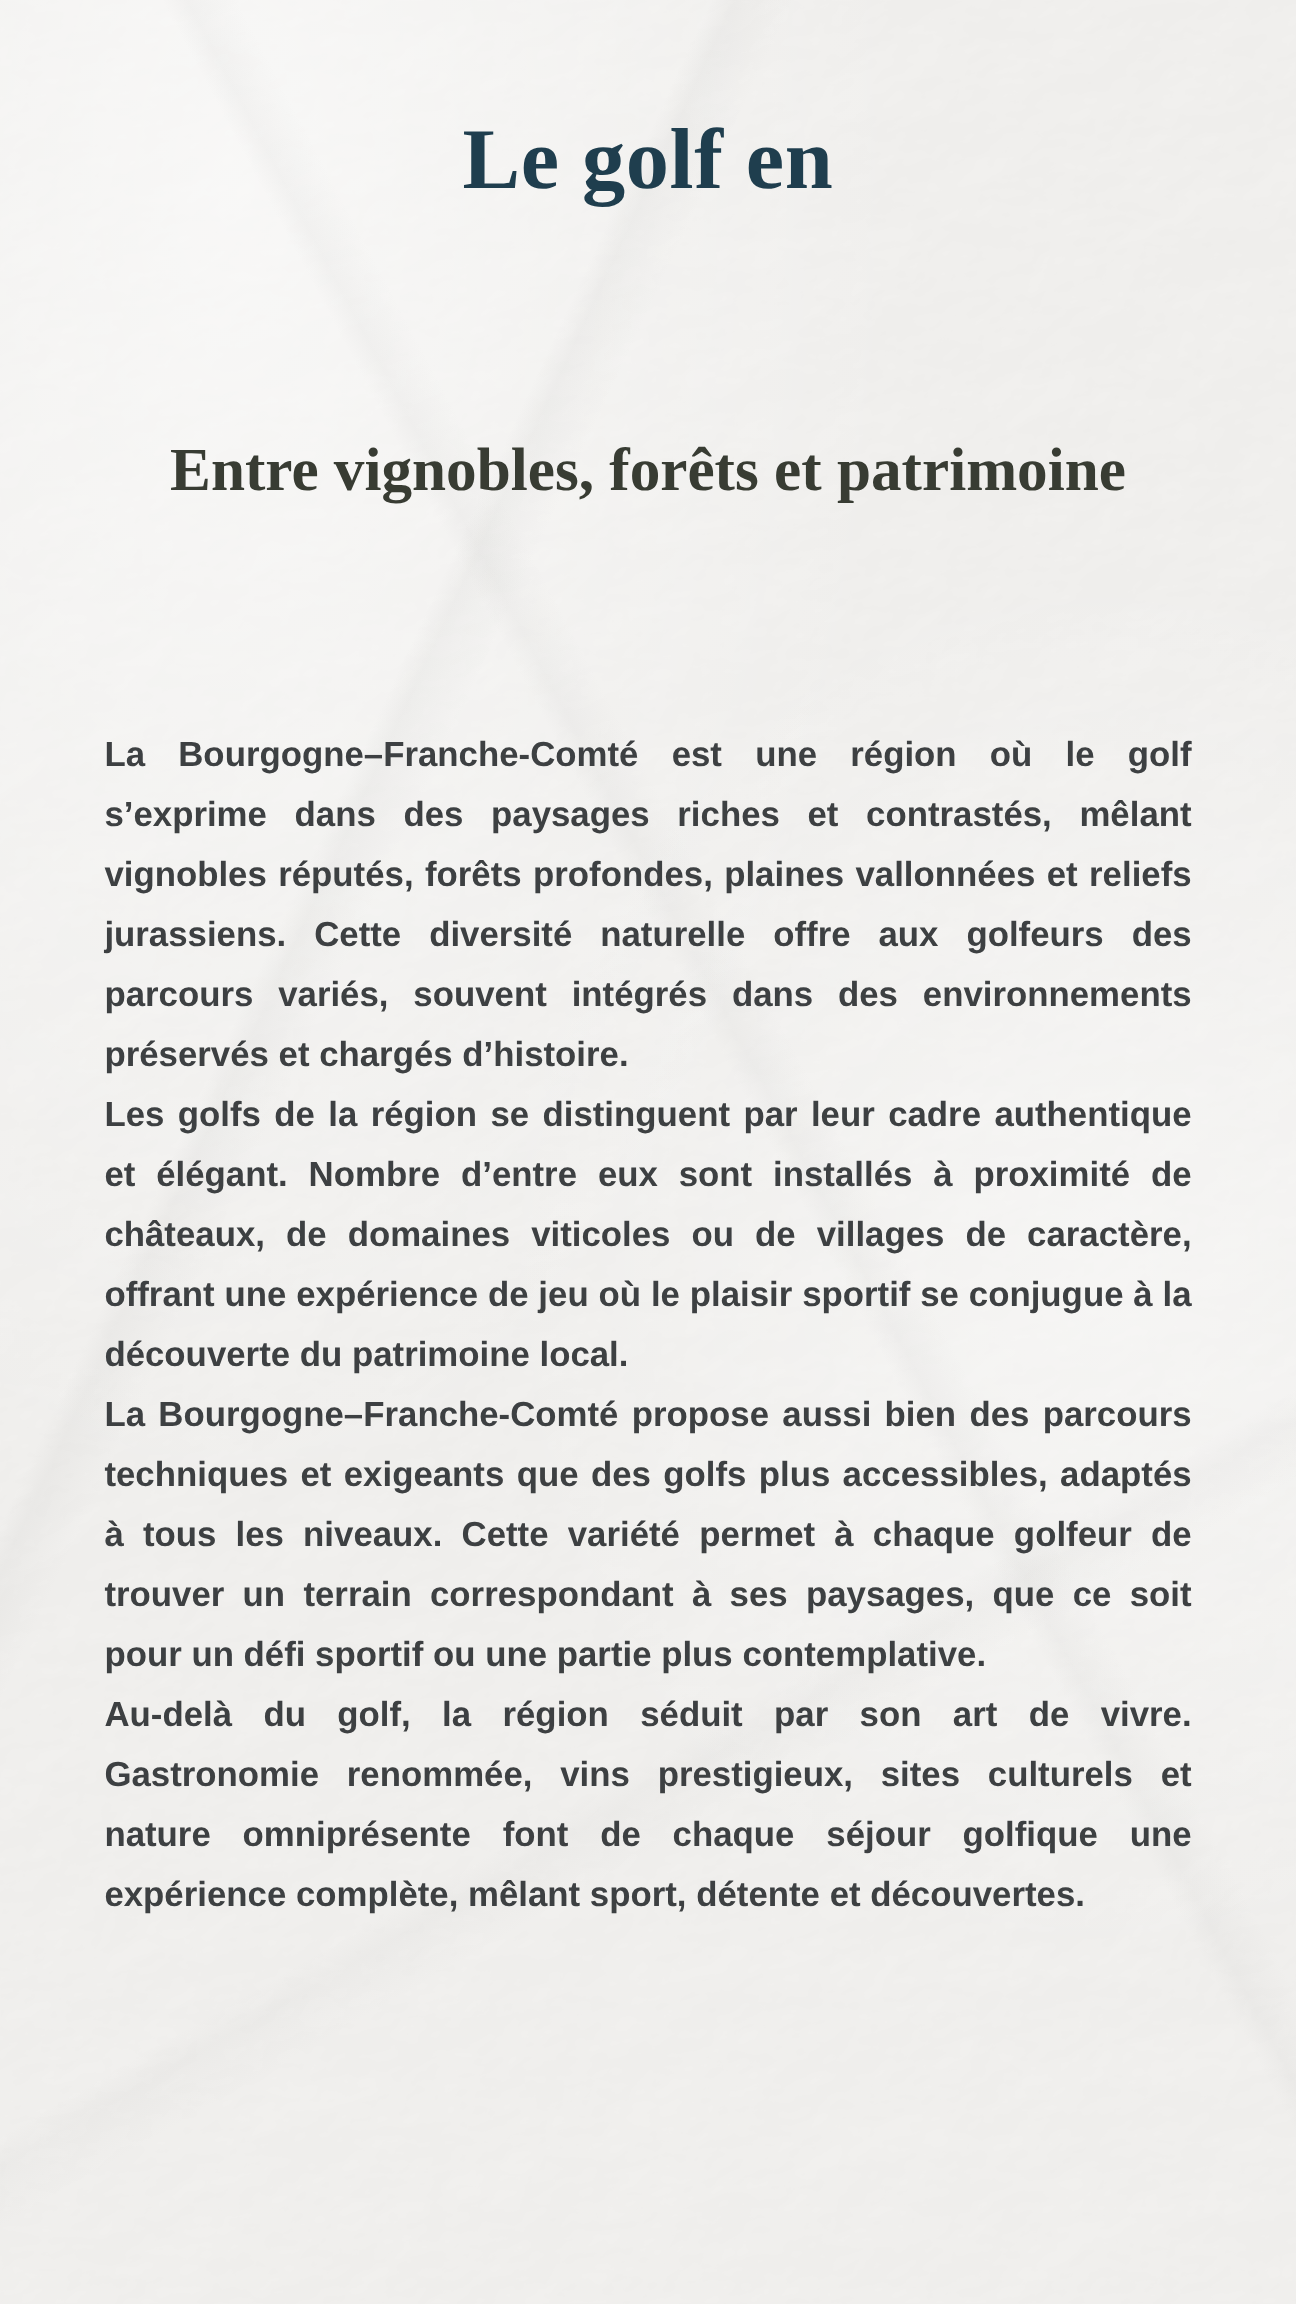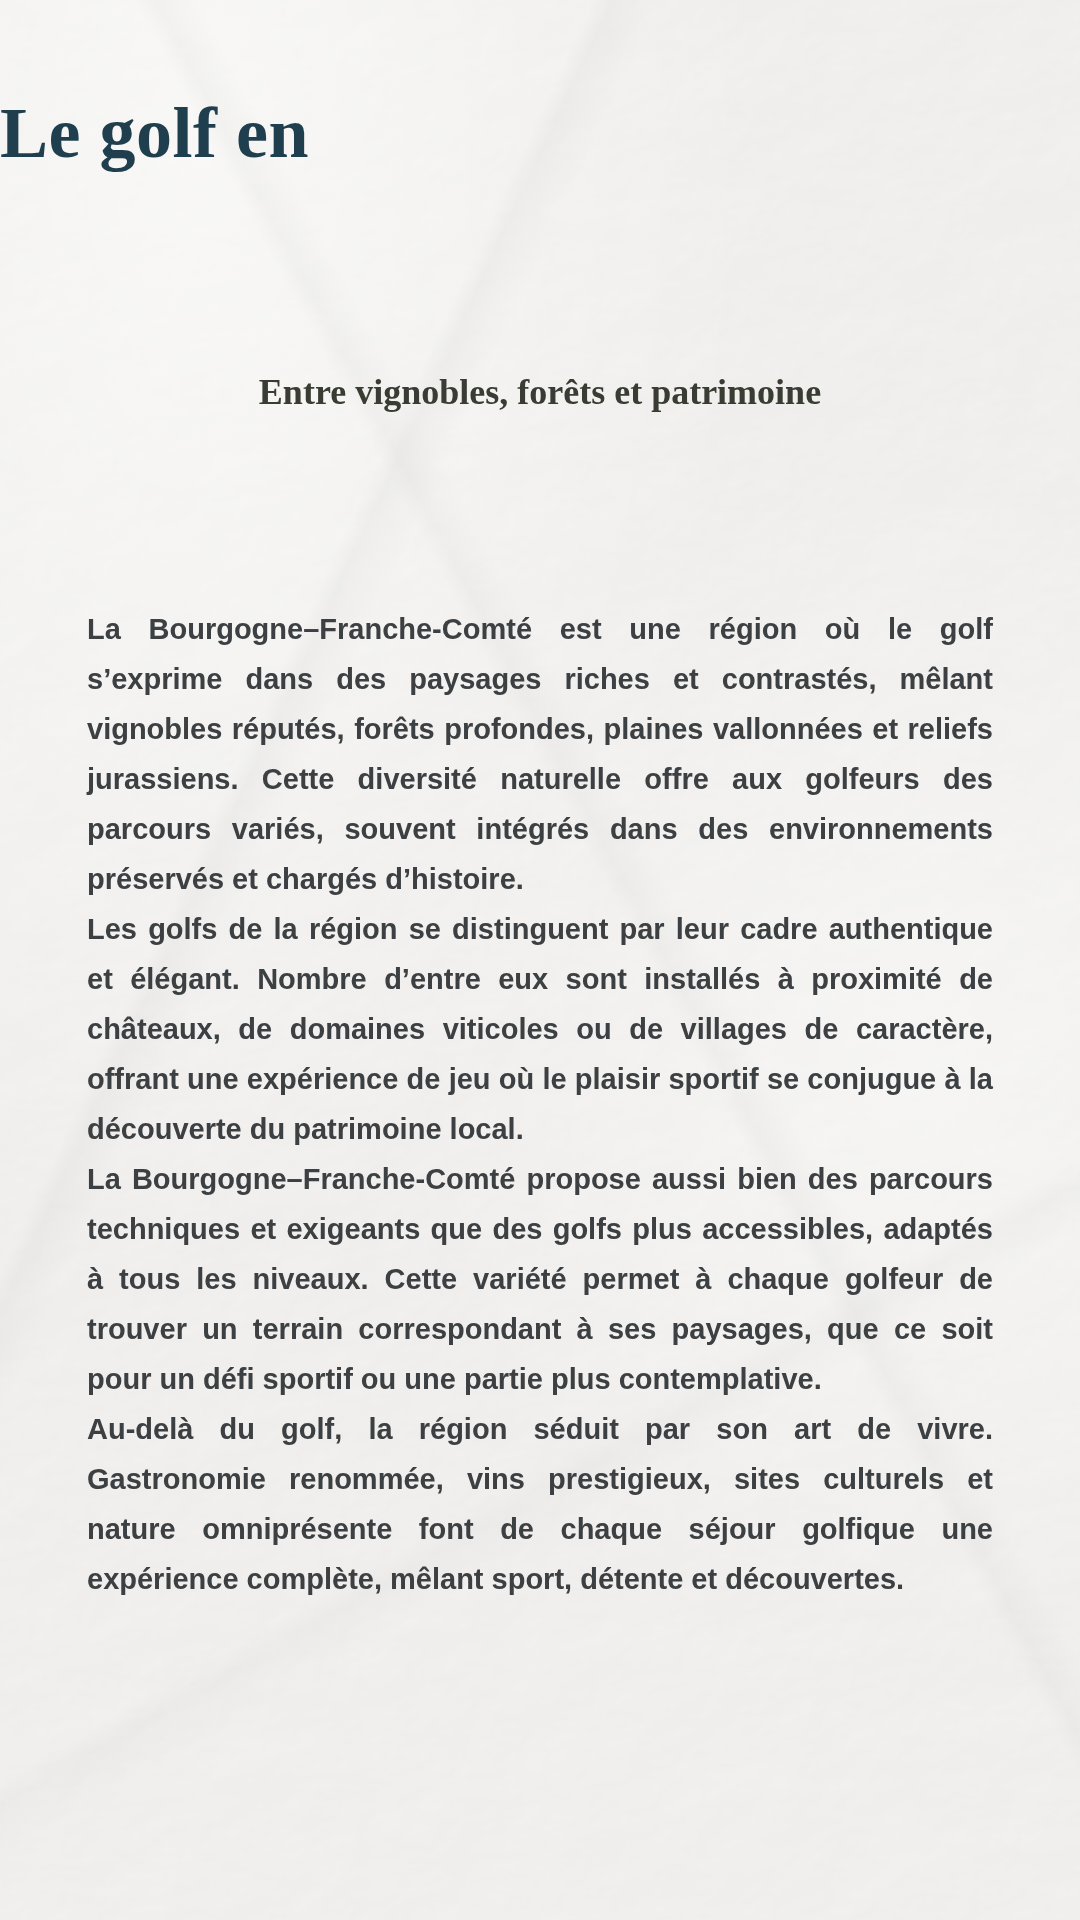--- a/index.html
+++ b/index.html
@@ -42,36 +42,36 @@
   }
 
   .content {
     position: relative;
     z-index: 2;
   }
 
   .doc-title {
     margin: 0;
     padding-top: 85px;
-    text-align: left;
+    text-align: center;
     font-family: "Liberation Serif", serif;
     font-weight: 700;
     font-size: 72px;
     line-height: 97px;
     letter-spacing: 0.5px;
     color: #1f3e4e;
   }
   .doc-title .line { display: block; }
 
   .doc-subtitle {
     margin: 180px 0 0 0;
     text-align: center;
     font-family: "Liberation Serif", serif;
     font-weight: 700;
-    font-size: 36px;
+    font-size: 51px;
     line-height: 60px;
     color: #383c33;
   }
   .doc-subtitle .line { display: block; }
 
   .article-body {
     width: 906px;
     margin: 182px auto 0 auto;
   }
   .article-body p {

